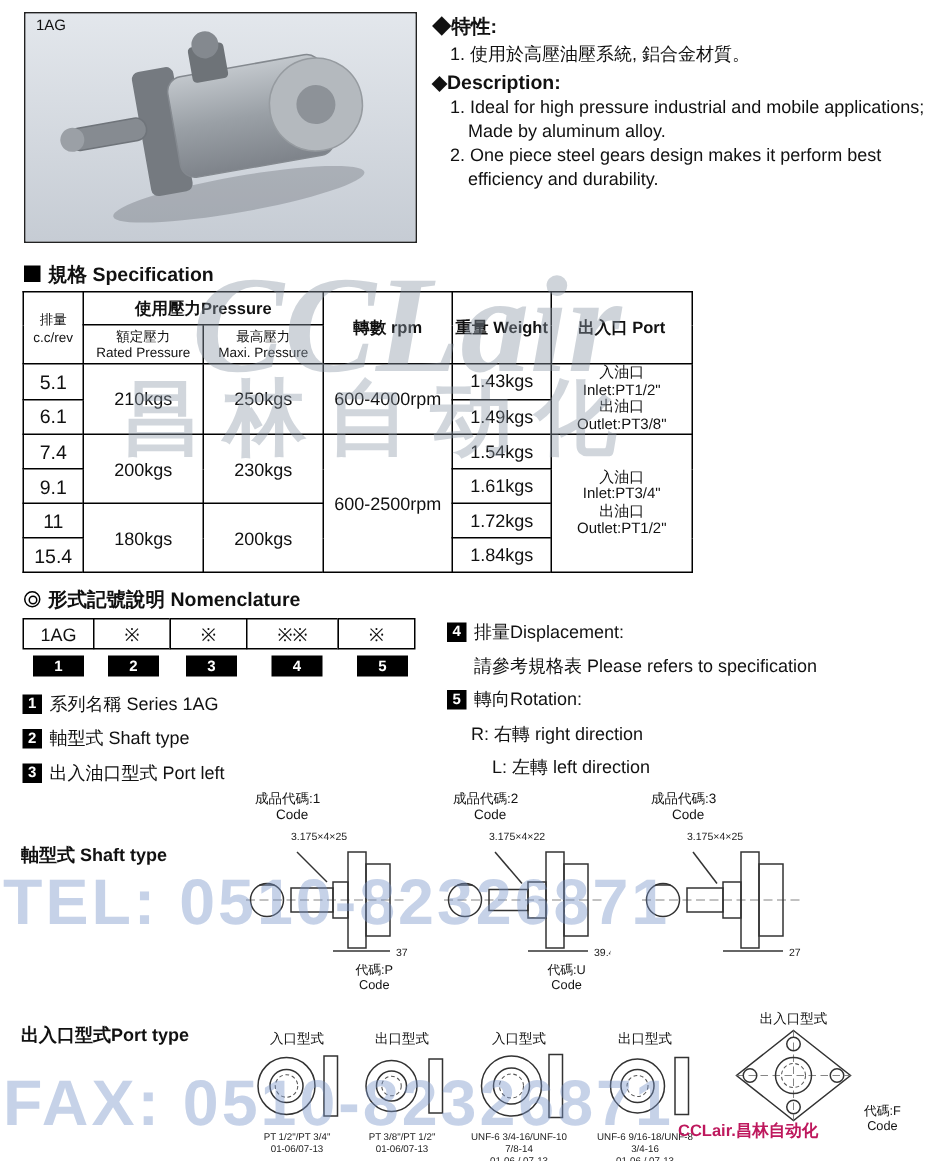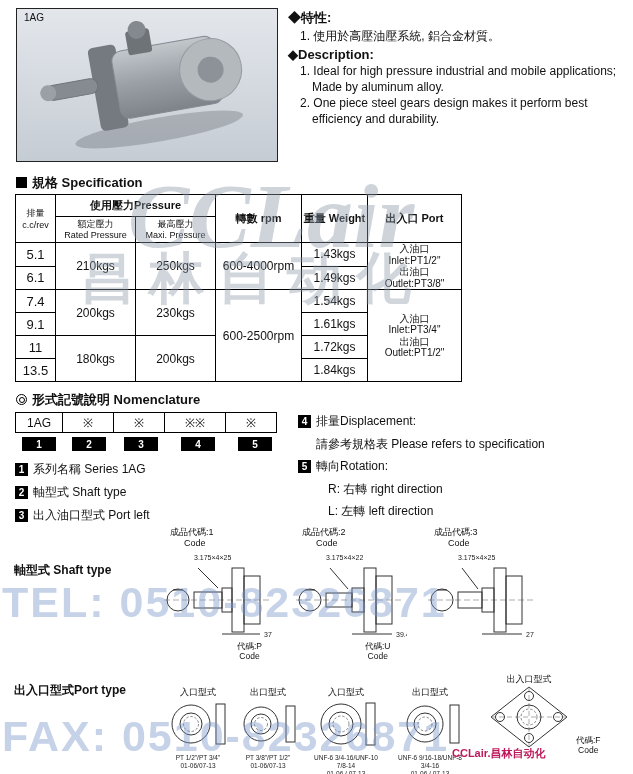--- a/index.html
+++ b/index.html
@@ -157,21 +157,21 @@
       <td class="disp">9.1</td>
       <td>1.61kgs</td>
     </tr>
     <tr>
       <td class="disp">11</td>
       <td rowspan="2">180kgs</td>
       <td rowspan="2">200kgs</td>
       <td>1.72kgs</td>
     </tr>
     <tr>
-      <td class="disp">13.5</td>
+      <td class="disp">15.4</td>
       <td>1.84kgs</td>
     </tr>
   </tbody>
     </table>
 
   <div class="abs sec-title" style="left:16px; top:391px;">
     <span class="ring-bullet"></span><span>形式記號說明  Nomenclature</span>
   </div>
 
   <div class="abs code-row">
@@ -217,21 +217,21 @@
   <div class="abs" style="left:298px; top:413px; width:320px;">
     <div class="legend-line">
       <span class="num-sq">4</span>
       <span>排量Displacement:</span>
     </div>
     <div class="indent-line">請參考規格表 Please refers to specification</div>
     <div class="legend-line">
       <span class="num-sq">5</span>
       <span>轉向Rotation:</span>
     </div>
-    <div class="indent-line" style="margin-left:30px;">R: 右轉 right direction</div>
+    <div class="indent-line" style="margin-left:16px;">R: 右轉 right direction</div>
     <div class="indent-line" style="margin-left:30px;">L: 左轉 left direction</div>
   </div>
 
   <div class="abs" style="left:14px; top:562px; font-size:12px; font-weight:bold;">軸型式 Shaft type</div>
 
   <div class="abs draw-label" style="left:170px; top:527px;">
     <div>成品代碼:1</div>
     <div style="margin-left:14px;">Code</div>
   </div>
   <div class="abs draw-label" style="left:302px; top:527px;">

